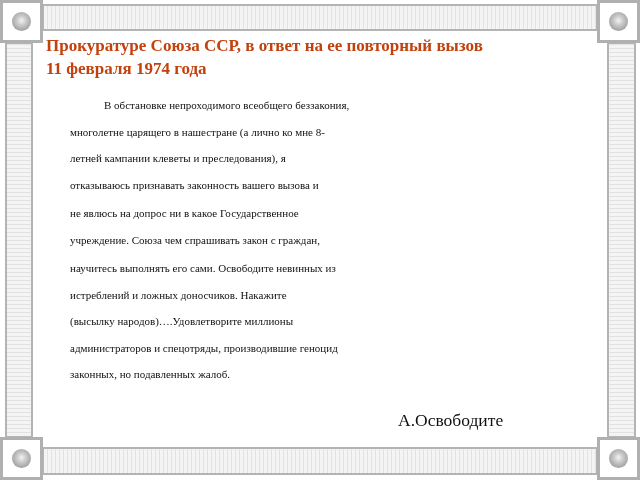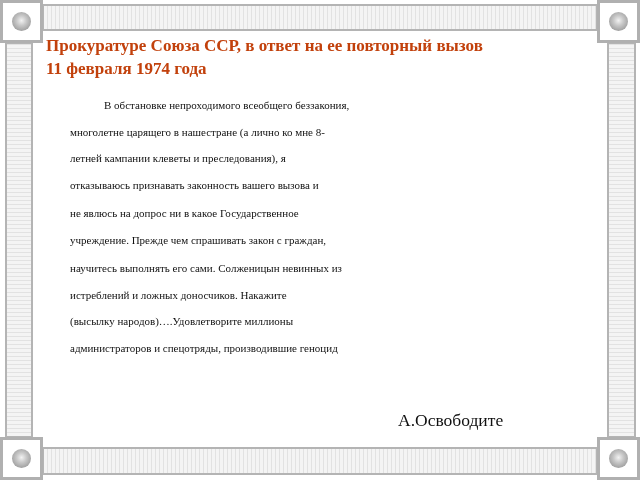--- a/index.html
+++ b/index.html
@@ -51,20 +51,21 @@
   <div>Прокуратуре Союза ССР, в ответ на ее повторный вызов</div>
   <div>11 февраля 1974 года</div>
 </div>
 
 <div class="body-text">
   <span class="line" style="padding-left:34px">В обстановке непроходимого всеобщего беззакония,</span>
   <span class="line">многолетне царящего в нашестране (а лично ко мне 8-</span>
   <span class="line">летней кампании клеветы и преследования), я</span>
   <span class="line">отказываюсь признавать законность вашего  вызова и</span>
   <span class="line" style="margin-top:2px">не явлюсь на допрос ни в какое Государственное</span>
-  <span class="line">учреждение. Прежде чем спрашивать закон с граждан,</span>
-  <span class="line" style="margin-top:2px">научитесь выполнять его сами. Солженицын невинных из</span>
+  <span class="line">учреждение. Союза чем спрашивать закон с граждан,</span>
+  <span class="line" style="margin-top:2px">научитесь выполнять его сами. Освободите невинных из</span>
   <span class="line">истреблений и ложных доносчиков. Накажите</span>
   <span class="line">(высылку народов)….Удовлетворите миллионы</span>
   <span class="line">администраторов и спецотряды, производившие геноцид</span>
+  <span class="line">законных, но подавленных жалоб.</span>
 </div>
 
 <div class="signature">А.Освободите</div>
 
 </body></html>

